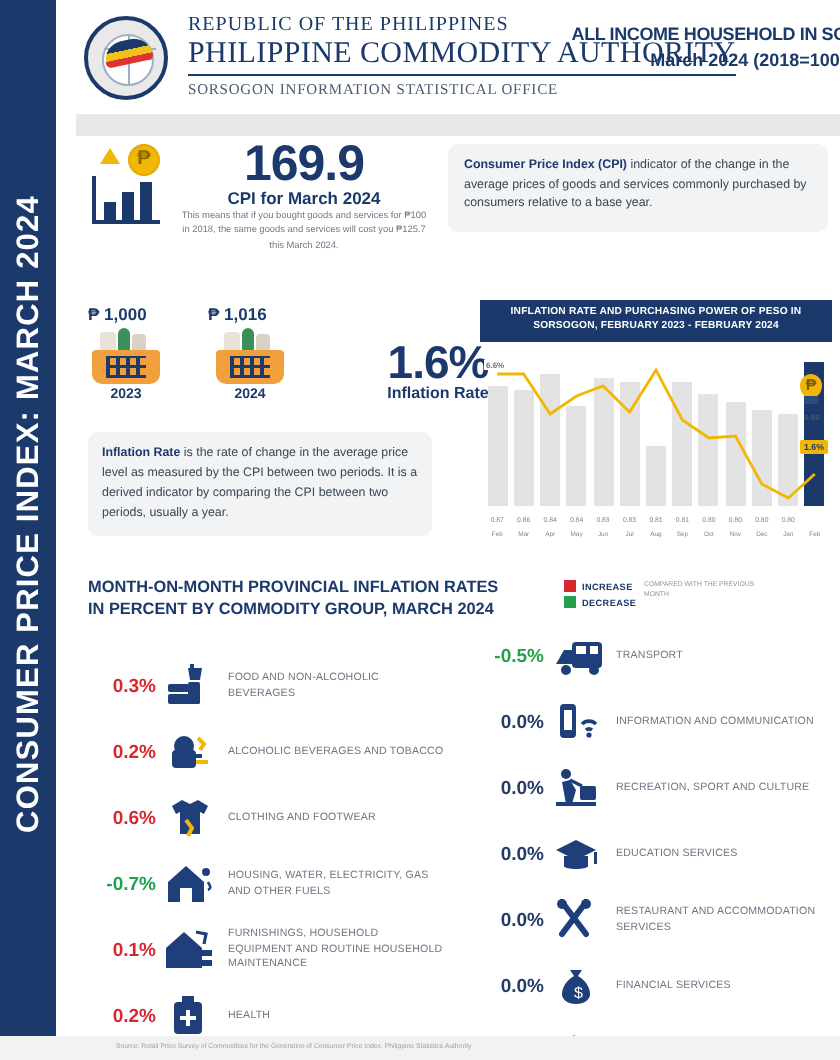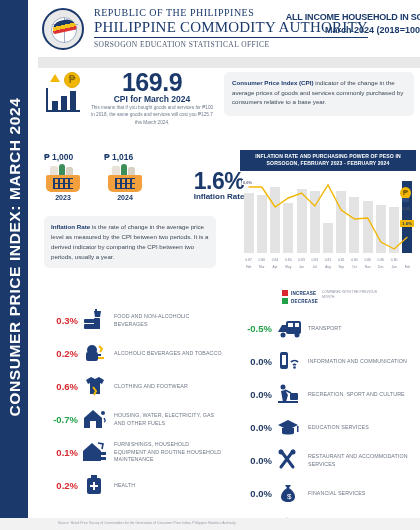--- a/index.html
+++ b/index.html
@@ -127,21 +127,21 @@
     font-size:8.2px;font-weight:bold;color:#1b3a6b;line-height:1.35;}
   .legend{position:absolute;left:282px;top:290px;width:100px;}
   .legend .row{display:flex;align-items:center;margin-bottom:2px;}
   .legend .sw{width:6px;height:6px;margin-right:3px;}
   .legend .sw.up{background:#d7282f;}
   .legend .sw.dn{background:#22a14a;}
   .legend .lb{font-size:4.6px;font-weight:bold;color:#1b3a6b;letter-spacing:.2px;}
   .legend .note{position:absolute;left:40px;top:0;width:58px;font-size:3.4px;line-height:1.5;color:#8b93a3;}
 
   .col{position:absolute;width:178px;}
-  .colL{left:44px;top:304px;}
+  .colL{left:44px;top:327px;}
   .colR{left:238px;top:312px;}
   .item{position:relative;display:flex;align-items:center;height:33px;}
   .pct{width:34px;text-align:right;font-size:9.5px;font-weight:bold;flex:0 0 34px;}
   .pct.inc{color:#d7282f;}
   .pct.dec{color:#22a14a;}
   .pct.zero{color:#243b63;}
   .ic{flex:0 0 30px;height:26px;position:relative;margin-left:4px;}
   .nm{font-size:5.3px;line-height:1.5;color:#6e7685;letter-spacing:.1px;flex:1;padding-left:2px;}
 
   .footer{position:absolute;left:0;bottom:0;width:420px;height:12px;background:#f2f2f2;}
@@ -161,21 +161,21 @@
     <div class="logo">
       <div class="globe"></div>
       <div class="gm h1"></div>
         <div class="gm h2"></div>
         <div class="gm v1"></div>
       <div class="swoosh"></div>
     </div>
     <div class="hdr-text">
       <div class="hdr-l1">REPUBLIC OF THE PHILIPPINES</div>
       <div class="hdr-l2">PHILIPPINE COMMODITY AUTHORITY</div>
-      <div class="hdr-l3">SORSOGON EDUCATION STATISTICAL OFFICE</div>
+      <div class="hdr-l3">SORSOGON INFORMATION STATISTICAL OFFICE</div>
     </div>
     <div class="hdr-right">
       <div class="hdr-r1">ALL INCOME HOUSEHOLD IN SORSOGON</div>
       <div class="hdr-r2">March 2024 (2018=100)</div>
     </div>
   </div>
   <div class="band"></div>
 
   <div class="cpi-icon">
     <div class="cpi-arrow"></div>
@@ -270,20 +270,21 @@
       <div class="ptlabel" id="firstLbl" style="left: 2px; bottom: 78px;">6.6%</div>
       <div class="lastlab" id="lastLbl" style="right: 2px; bottom: 36px;">1.6%</div>
       <div class="ppcoin" id="ppcoin" style="right: 4px; bottom: 60px;">
         <div class="c">₱</div>
           <div class="s"></div>
       </div>
       <div class="ppval" id="ppval" style="right: 2px; bottom: 52px;">0.80</div>
     </div>
   </div>
 
+  <div class="sec-title">MONTH-ON-MONTH PROVINCIAL INFLATION RATES IN PERCENT BY COMMODITY GROUP, MARCH 2024</div>
   <div class="legend">
     <div class="row">
       <span class="sw up"></span>
       <span class="lb">INCREASE</span>
     </div>
     <div class="row">
       <span class="sw dn"></span>
       <span class="lb">DECREASE</span>
     </div>
     <div class="note">COMPARED WITH THE PREVIOUS MONTH</div>

